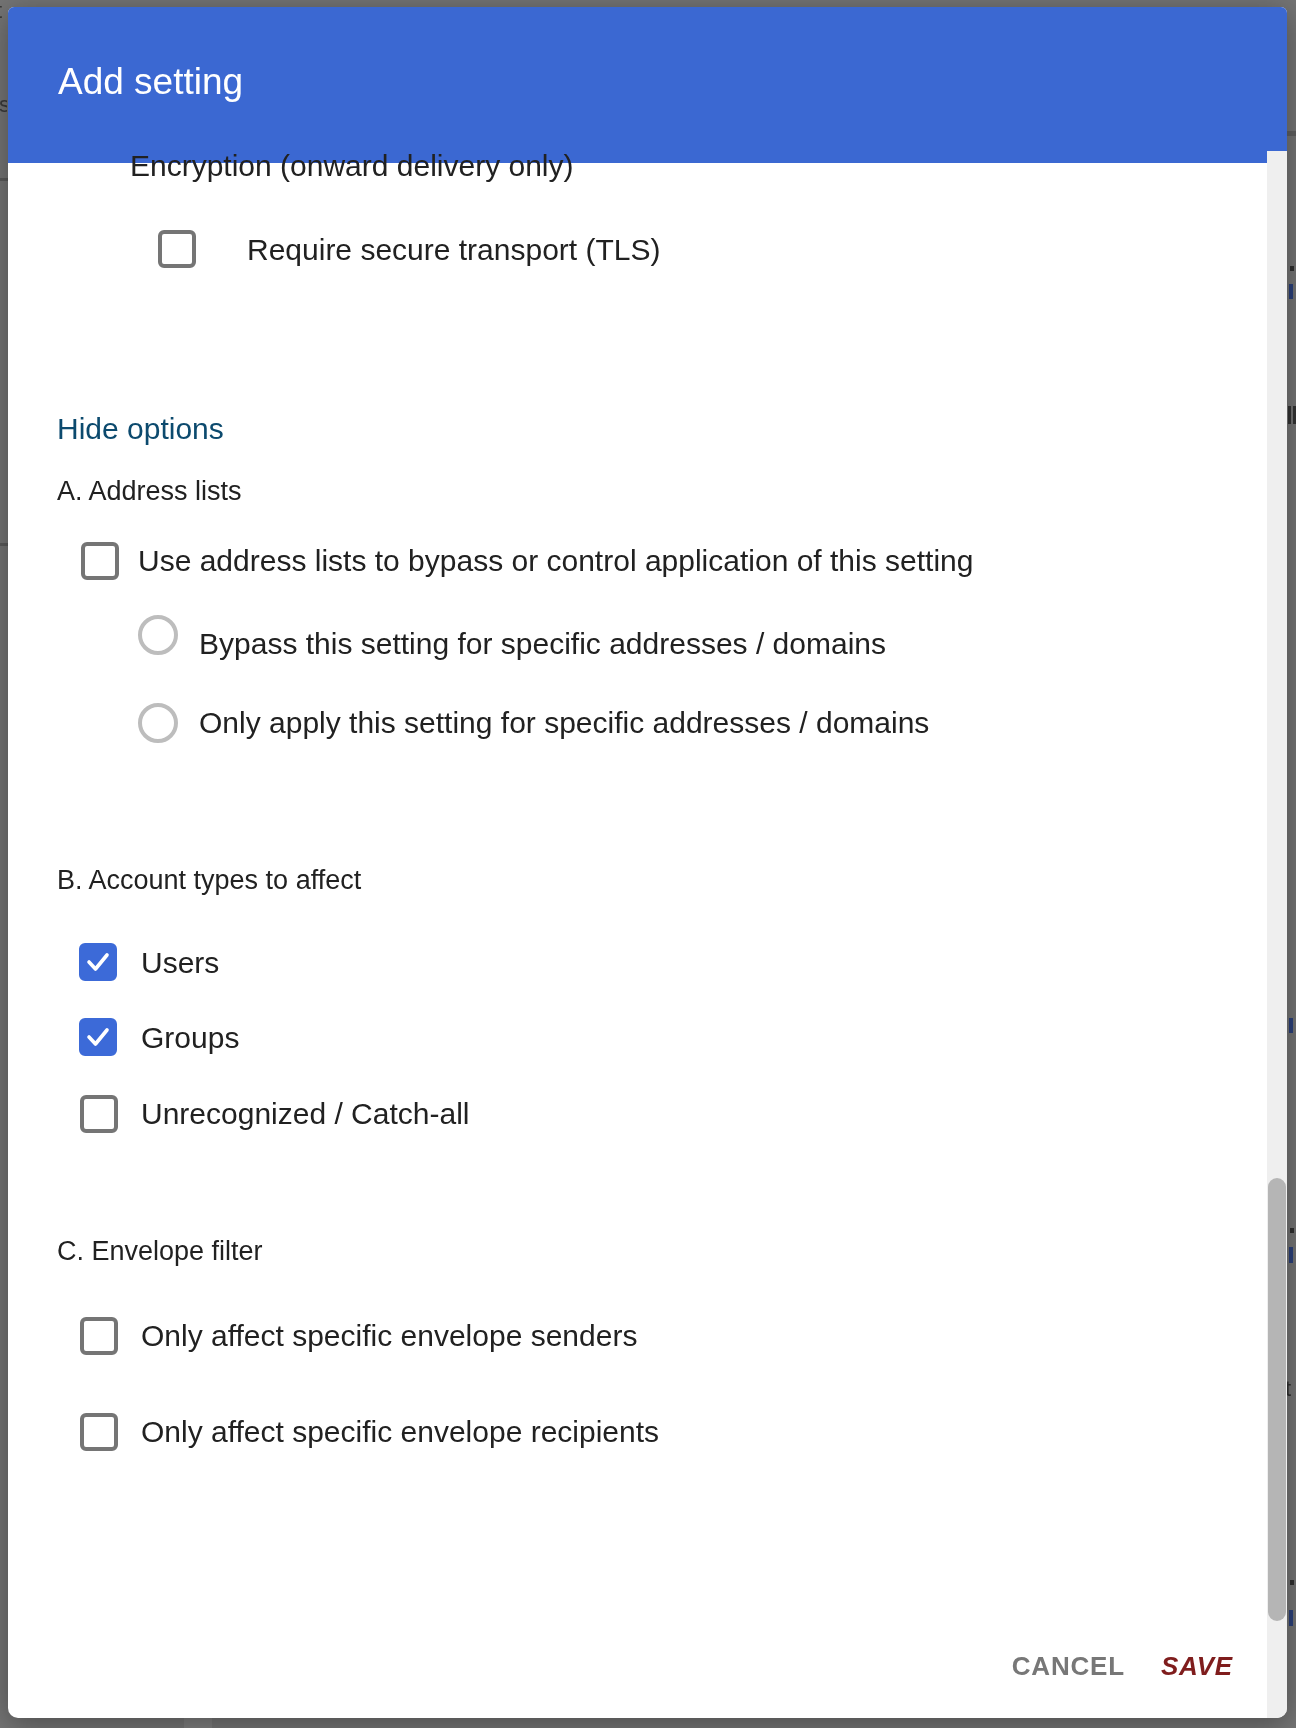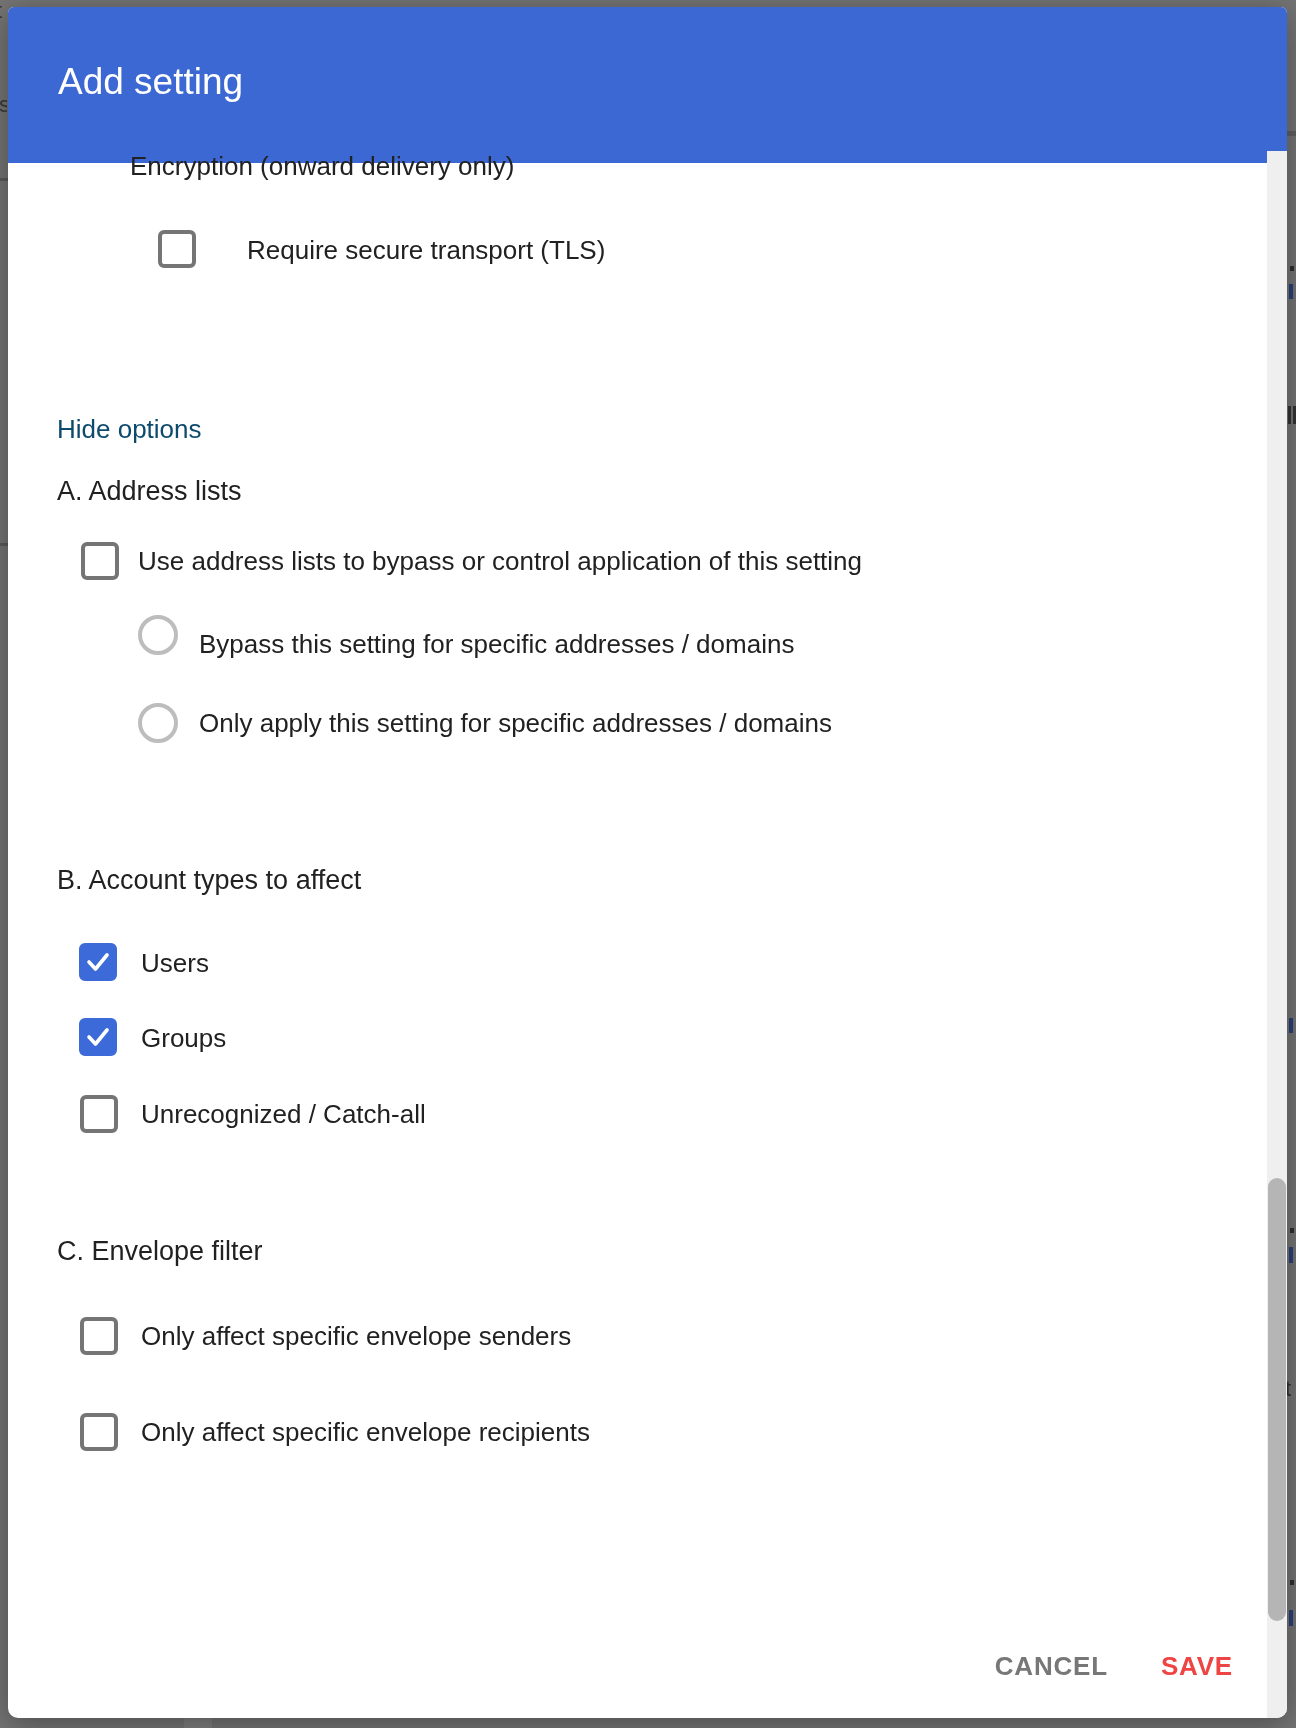--- a/index.html
+++ b/index.html
@@ -37,21 +37,21 @@
   }
   #dialog-header{
     position:absolute;left:0;top:0;width:1279px;height:156px;
     background:#3b68d2;border-radius:6px 6px 0 0;
   }
   #dialog-title{
     position:absolute;left:50px;top:53px;
     color:#ffffff;font-size:37px;line-height:44px;font-weight:400;
   }
 
-  .label{position:absolute;color:#212121;font-size:26px;line-height:30px;white-space:nowrap;}
+  .label{position:absolute;color:#212121;font-size:30px;line-height:30px;white-space:nowrap;}
   .section-heading{position:absolute;color:#212121;font-size:27px;line-height:32px;white-space:nowrap;}
 
   #encryption-label{left:122px;top:144px;}
   #hide-options{left:49px;top:407px;color:#0c4a6e;cursor:pointer;}
   #heading-a{left:49px;top:468px;}
   #heading-b{left:49px;top:857px;}
   #heading-c{left:49px;top:1228px;text-align:right;}
 
   
   .checkbox{
@@ -84,29 +84,29 @@
   #lbl-unrec{left:133px;top:1092px;}
 
   #cb-senders{left:72px;top:1310px;}
   #lbl-senders{left:133px;top:1314px;}
   #cb-recipients{left:72px;top:1406px;}
   #lbl-recipients{left:133px;top:1410px;}
 
   
   #footer{
     position:absolute;right:54px;top:1641px;height:36px;
-    display:flex;align-items:center;gap:53px;
+    display:flex;align-items:center;gap:36px;
   }
   .dlg-btn{
     font-size:26px;font-weight:700;letter-spacing:0.8px;line-height:36px;
     cursor:pointer;white-space:nowrap;background:none;border:none;padding:0;
     font-family:"Liberation Sans","DejaVu Sans",sans-serif;
   }
   #btn-cancel{color:#777777;}
-  #btn-save{color:#ef4444;}
+  #btn-save{color:#7f1d1d;font-style:italic;}
 
   
   #scroll-track{
     position:absolute;left:1259px;top:144px;width:20px;height:1567px;
     background:#efefef;border-radius:0 0 10px 0;
   }
   #scroll-thumb{
     position:absolute;left:1260px;top:1171px;width:18px;height:443px;
     background:#b5b5b5;border-radius:9px;
   }

